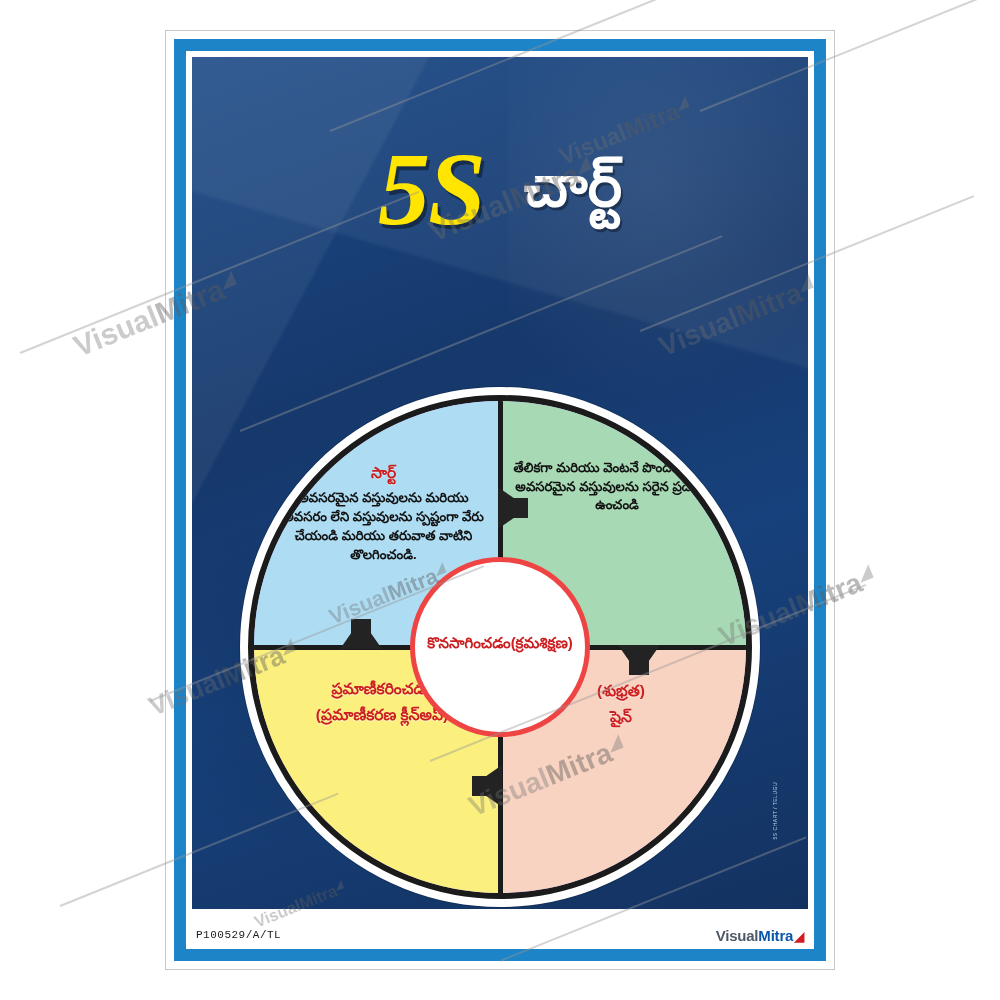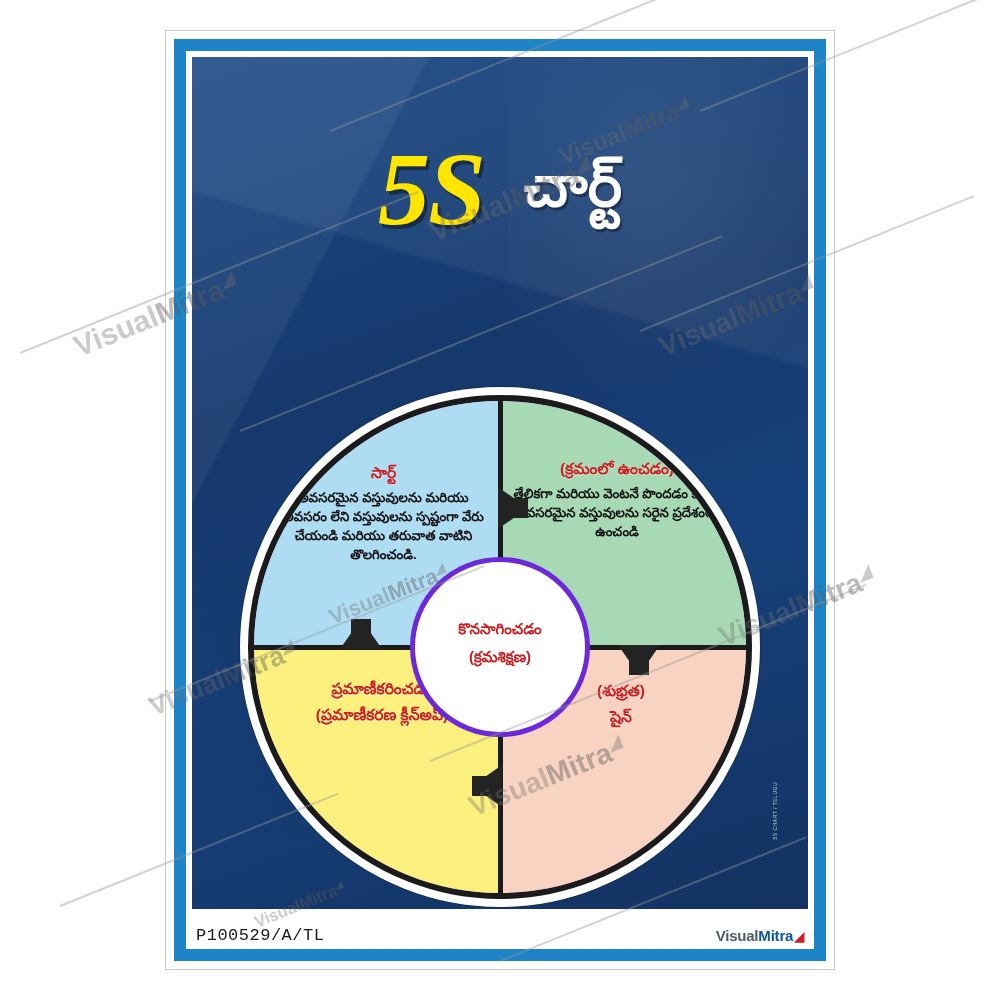--- a/index.html
+++ b/index.html
@@ -138,24 +138,24 @@
   #txt-bl{left:16px;  top:278px; width:224px;}
 
   
   #hub{
     position:absolute;
     left:50%; top:50%;
     transform:translate(-50%,-50%);
     width:180px; height:180px;
     border-radius:50%;
     background:#ffffff;
-    border:5px solid #6d28d9;
+    border:5px solid #ef4444;
     box-sizing:border-box;
     z-index:7;
-    display:flex; flex-direction:column;
+    display:flex; flex-direction:row;
     align-items:center; justify-content:center;
     padding:6px 10px;
     text-align:center;
   }
   #hub .qhead{font-size:15px;margin-bottom:8px;}
   #hub .qbody{font-size:12.4px;line-height:1.40;}
 
   
   .arrow{position:absolute;z-index:9;width:0;height:0;}
   .ar-right{
@@ -202,21 +202,21 @@
   
   #footer{
     position:absolute;
     left:26px; right:26px; bottom:14px; height:40px;
     display:flex; align-items:center; justify-content:space-between;
     padding:0 4px;
     z-index:8;
   }
   #doc-code{
     font-family:"Liberation Mono", monospace;
-    font-size:17px; color:#1a1a1a; letter-spacing:.5px;
+    font-size:11px; color:#1a1a1a; letter-spacing:.5px;
   }
   #brand{
     font-size:15px; font-weight:bold; letter-spacing:-.2px;
     display:flex; align-items:baseline;
   }
   #brand .b1{color:#4e5a66;}
   #brand .b2{color:#0a56a8;}
   #brand .b3{color:#d01f24;font-size:13px;margin-left:1px;}
 
   
@@ -277,21 +277,20 @@
 
           <div class="div-v"></div>
           <div class="div-h"></div>
 
           <div class="qtext" id="txt-tl">
             <div class="qhead">సార్ట్</div>
             <div class="qbody">అవసరమైన వస్తువులను మరియు అవసరం లేని వస్తువులను స్పష్టంగా వేరు చేయండి మరియు తరువాత వాటిని తొలగించండి.</div>
           </div>
 
           <div class="qtext" id="txt-tr">
-            <div class="qhead">(క్రమంలో ఉంచడం)</div>
             <div class="qbody">తేలికగా మరియు వెంటనే పొందడం కొరకు అవసరమైన వస్తువులను సరైన ప్రదేశంలో ఉంచండి</div>
           </div>
 
           <div class="qtext" id="txt-br">
             <div class="qhead">(శుభ్రత)</div>
             <div class="qhead">షైన్</div>
           </div>
 
           <div class="qtext" id="txt-bl">
             <div class="qhead">ప్రమాణీకరించడం</div>

